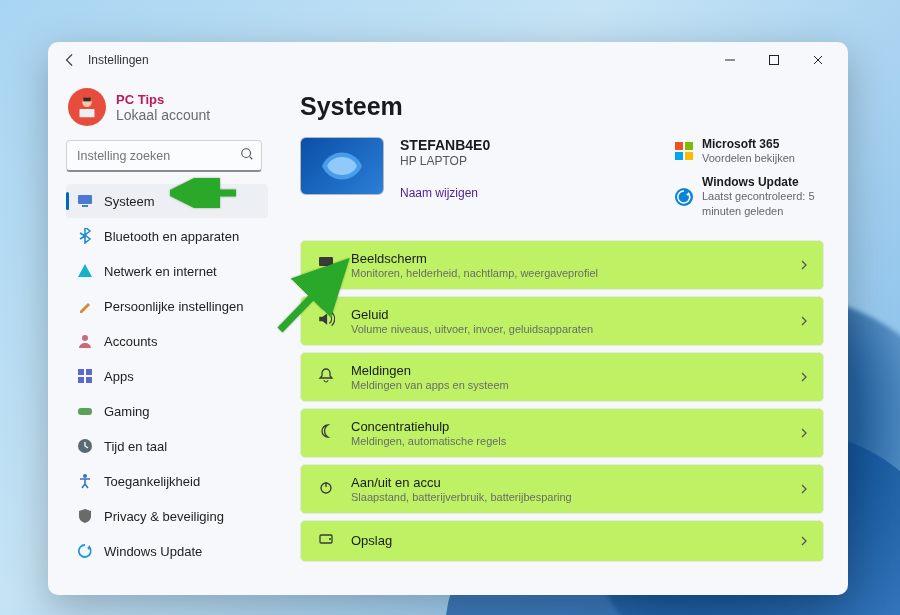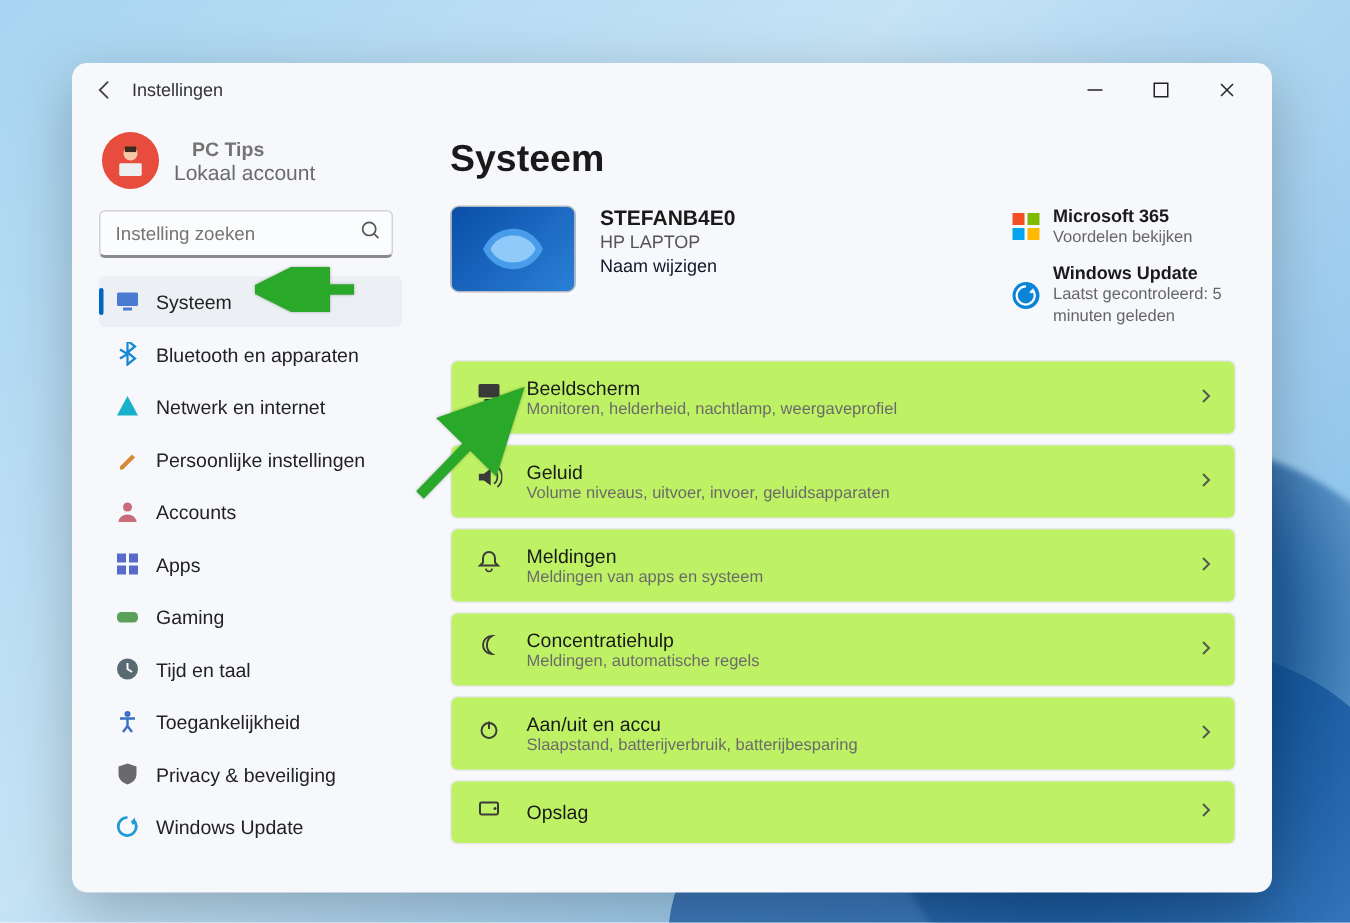--- a/index.html
+++ b/index.html
@@ -27,21 +27,21 @@
 .winbtns { margin-left: auto; display: flex; gap: 0; }
 .winbtn { width: 44px; height: 36px; display: flex; align-items: center; justify-content: center;
   color: #222; }
 
 .body { flex: 1; display: flex; overflow: hidden; }
 .sidebar { width: 230px; padding: 6px 10px 0 18px; display: flex; flex-direction: column; }
 .user { display: flex; align-items: center; gap: 10px; margin: 4px 0 14px 2px; }
 .avatar { width: 38px; height: 38px; border-radius: 50%; background: #e74c3c;
   display:flex; align-items:center; justify-content:center; position:relative; overflow:hidden;}
 .avatar svg { width: 30px; height:30px; }
-.user-name { font-size: 13px; font-weight: 600; color: #737373; margin-left: 12px; }
+.user-name { font-size: 13px; font-weight: 600; color: #be185d; }
 .user-sub { font-size: 14px; color: #6b6b6b; }
 
 .search { position: relative; margin-bottom: 12px; margin-right: 6px; }
 .search input {
   width: 100%; height: 32px; border: 1px solid #d2d2d2; border-bottom: 2px solid #8a8a8a;
   border-radius: 4px; padding: 0 30px 0 10px; font-size: 12.5px; background: #fbfcfd;
   color: #555;
 }
 .search .sicon { position: absolute; right: 8px; top: 50%; transform: translateY(-50%); color:#555; }
 
@@ -55,21 +55,21 @@
 
 .main { flex: 1; padding: 14px 24px 0 22px; overflow-y: auto; }
 .h1 { font-size: 25px; font-weight: 600; color: #1a1a1a; margin-bottom: 16px; }
 
 .row1 { display: flex; align-items: flex-start; gap: 16px; }
 .pcthumb { width: 84px; height: 58px; border-radius: 6px; border: 1px solid #b5b9bf;
   background: linear-gradient(135deg,#0a4fa8,#2b7fd6); display:flex; align-items:center; justify-content:center;}
 .pcthumb .bloom { width:60px; height:44px; }
 .pcinfo .pcname { font-size: 14px; font-weight: 600; color:#1a1a1a; }
 .pcinfo .pcmodel { font-size: 12px; color:#555; margin-top:1px; }
-.pcinfo .rename { font-size: 12px; color:#0f172a; margin-top:2px; cursor:pointer; }
+.pcinfo .rename { font-size: 12px; color:#4c1d95; margin-top:18px; cursor:pointer; }
 
 .tiles { margin-left: auto; display:flex; flex-direction:column; gap:10px; font-size:11.5px; }
 .tile-row { display:flex; gap:22px; }
 .tile { display:flex; gap:8px; align-items:center; max-width: 150px; }
 .tile-title { font-weight:600; font-size:12px; color:#1a1a1a;}
 .tile-sub { font-size:11px; color:#666; line-height:1.3;}
 .tile .icon { width:20px; height:20px; flex-shrink:0; }
 
 .cards { margin-top: 22px; display:flex; flex-direction:column; gap:6px; }
 .card { background:#bef264; border:1px solid #e6e8eb; border-radius:5px;

